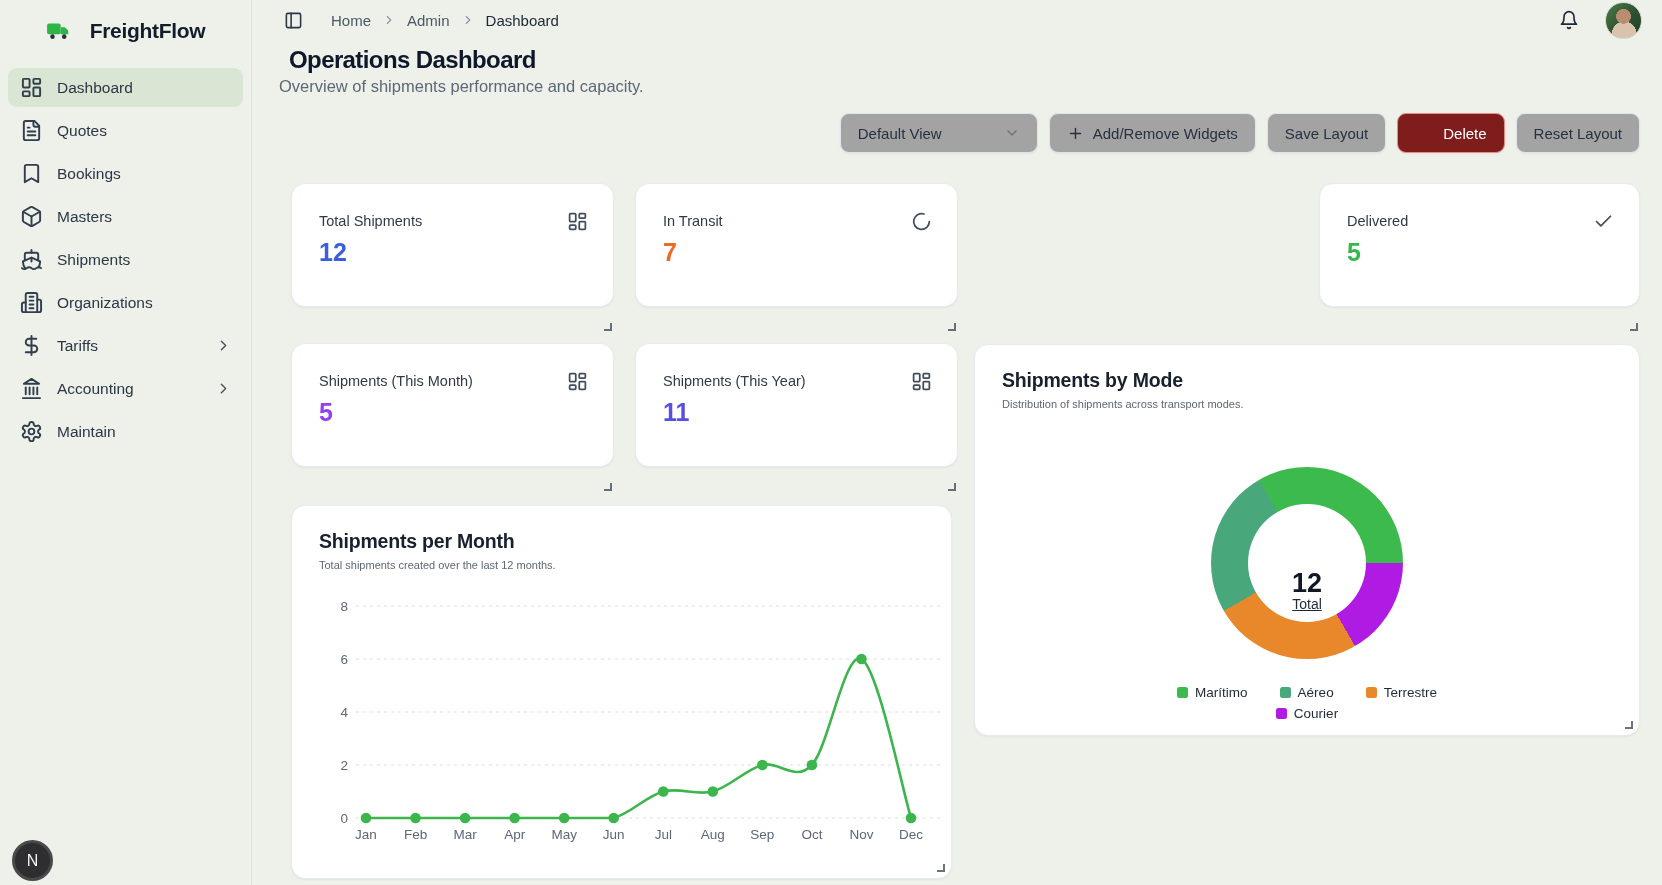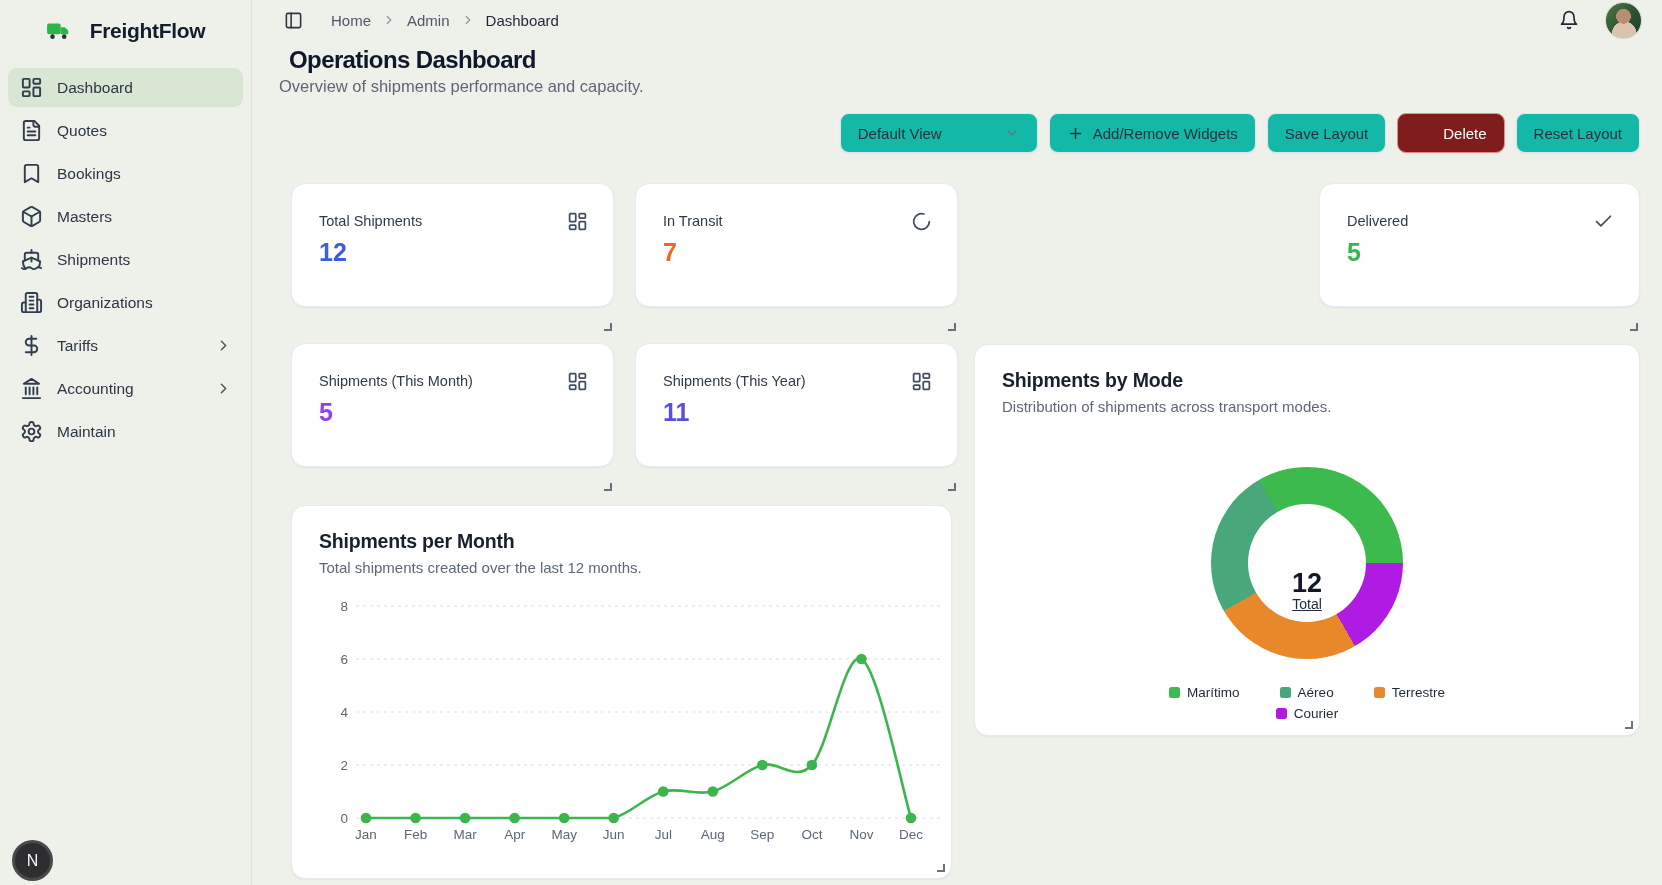--- a/index.html
+++ b/index.html
@@ -41,50 +41,50 @@
       radial-gradient(circle at 50% 38%, #b98d6f 0 26%, transparent 27%),
       radial-gradient(circle at 52% 88%, #d9c3ad 0 34%, transparent 35%),
       linear-gradient(135deg, #4e7a44, #2d5031 55%, #223d26);
   }
 
   h1 { position:absolute; left:25px; top:34px; margin:12px; font-size:24px; font-weight:700;
     letter-spacing:-.6px; color:#0f172a; }
   .subtitle { position:absolute; left:27px; top:77px; margin:0; font-size:16.5px; color:#5d6775; }
 
   .toolbar { position:absolute; top:113px; right:22px; display:flex; gap:11px; height:40px; }
-  .btn { display:flex; align-items:center; gap:9px; padding:0 17px; background:#14b8a6;
+  .btn { display:flex; align-items:center; gap:9px; padding:0 17px; background:#a3a3a3;
     border:1px solid #e1e5ec; border-radius:9px; font-size:15px; color:#27313f; font-weight:500;
     font-family:"Liberation Sans",sans-serif; box-shadow:0 1px 2px rgba(16,24,40,.05); cursor:pointer; }
   .btn.danger { background:#7f1d1d; border-color:#ea8c8c; color:#fff;padding-left:45px; }
   .select { width:198px; justify-content:space-between; }
 
   
   .card { position:absolute; background:#fff; border:1px solid #e7eaf0; border-radius:14px;
     box-shadow:0 1px 2px rgba(16,24,40,.05); }
   .rz { position:absolute; width:8px; height:8px; border-right:2px solid #46505e; border-bottom:2px solid #46505e; opacity:.8; }
   .rz.out { right:1px; bottom:-25px; }
   .rz.in  { right:6px; bottom:6px; }
 
   .stat-label { position:absolute; left:27px; top:29px; font-size:14.5px; color:#2f3a49; font-weight:500; }
   .stat-value { position:absolute; left:27px; top:54px; font-size:25px; font-weight:700; }
   .stat-icon  { position:absolute; right:25px; top:27px; color:#414c5c; }
 
   .card-title { position:absolute; left:27px; top:24px; font-size:19.5px; font-weight:700; color:#18202e; letter-spacing:-.2px; }
-  .card-sub   { position:absolute; left:27px; top:53px; font-size:15px; color:#5d6775; }
+  .card-sub   { position:absolute; left:27px; top:53px; font-size:11px; color:#5d6775; }
 
   
   .donut { position:absolute; left:50%; top:122px; transform:translateX(-50%);
     width:192px; height:192px; border-radius:50%; }
   .hole { position:absolute; left:50%; top:50%; transform:translate(-50%,-50%);
     width:118px; height:118px; background:#fff; border-radius:50%; }
   .center-label { position:absolute; left:0; right:0; top:103px; text-align:center; }
   .center-label .v { font-size:27px; font-weight:700; color:#101826; line-height:27px; }
   .center-label .l { font-size:14px; color:#1f2937; line-height:15px;text-decoration:underline; }
   .legend { position:absolute; left:0; right:0; top:340px; display:flex; flex-direction:column; align-items:center; gap:6px; }
-  .lrow { display:flex; gap:40px; }
+  .lrow { display:flex; gap:32px; }
   .litem { display:flex; align-items:center; gap:7px; font-size:13.5px; color:#1f2937; }
   .sw { width:11px; height:11px; border-radius:2.5px; }
 
   
   .line-svg { position:absolute; left:0; top:0; }
   .grid-line { stroke:#d9dde4; stroke-width:1; stroke-dasharray:3 4; }
   .ytick { fill:#5d6775; font-size:13.5px; text-anchor:end; font-family:"Liberation Sans",sans-serif; }
   .xtick { fill:#5d6775; font-size:13.5px; text-anchor:middle; font-family:"Liberation Sans",sans-serif; }
 </style>
 </head>

